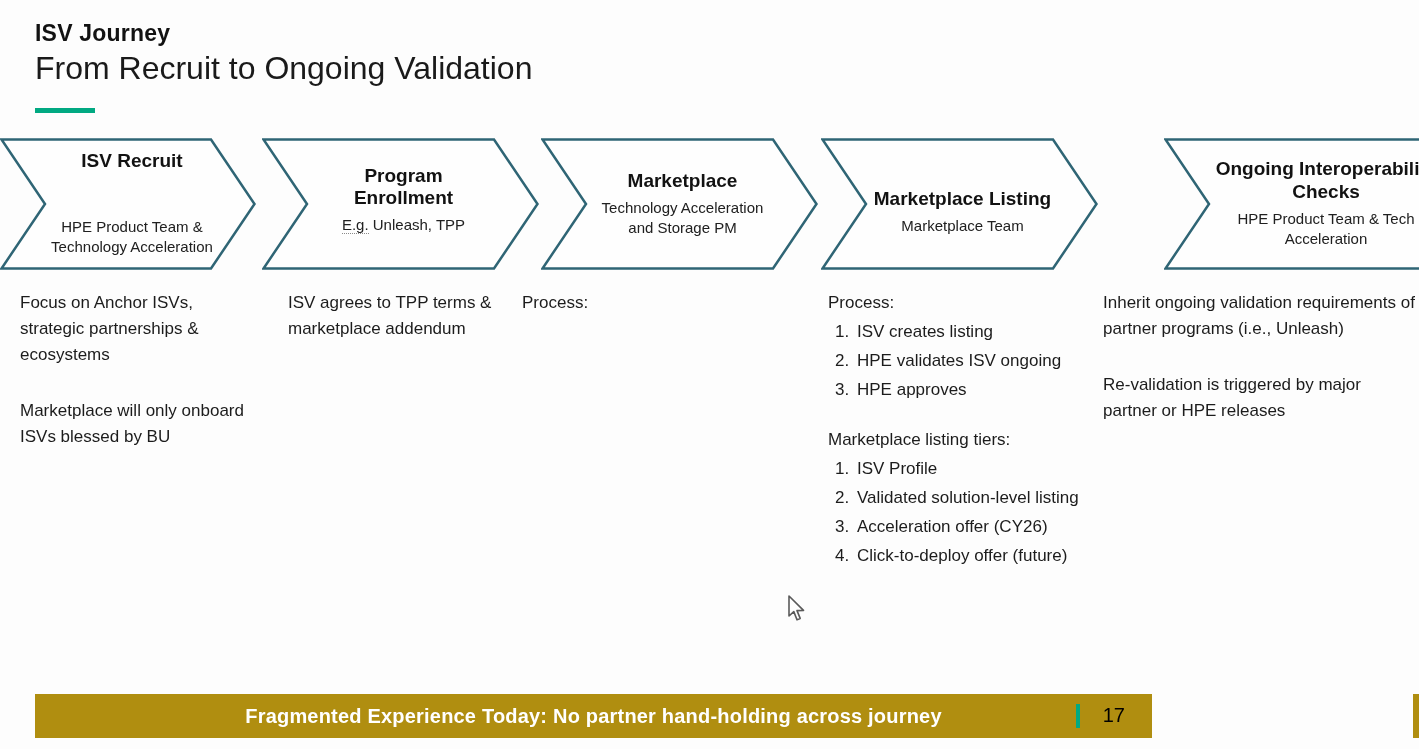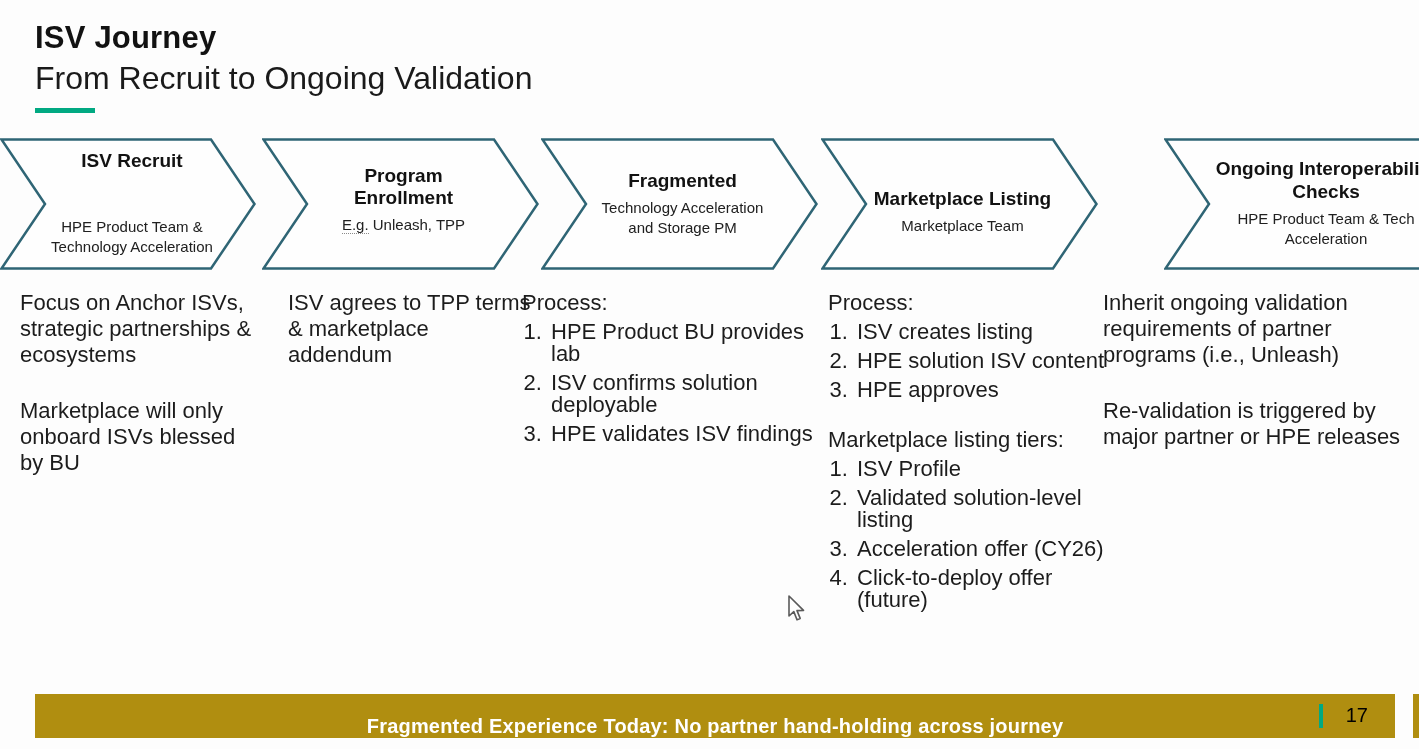--- a/index.html
+++ b/index.html
@@ -11,21 +11,21 @@
     width: 1419px;
     height: 749px;
     background: #FDFDFD;
     overflow: hidden;
     color: #1c1c1c;
   }
 
   
   .hdr { position: absolute; left: 35px; top: 20px; }
   .hdr-title {
-    font-size: 31px;
+    font-size: 23px;
     font-weight: bold;
     color: #121212;
     letter-spacing: 0.2px;
     line-height: 1.15;
   }
   .hdr-sub {
     font-size: 32px;
     font-weight: normal;
     color: #1a1a1a;
     line-height: 1.25;
@@ -50,36 +50,36 @@
     justify-content: center;
     text-align: center;
     gap: 5px;
     z-index: 1;
   }
   .chev-title { font-size: 19px; font-weight: bold; color: #121212; line-height: 1.2; }
   .chev-sub   { font-size: 15px; color: #202020; line-height: 1.35; }
   .u-dotted { border-bottom: 1px dotted #8a8a8a; }
 
   
-  .col { position: absolute; top: 290px; font-size: 22px; color: #1c1c1c; }
+  .col { position: absolute; top: 290px; font-size: 17px; color: #1c1c1c; }
   .col p { line-height: 26px; }
   .col p + p { margin-top: 30px; }
   .col-heading { line-height: 26px; margin-bottom: 5px; }
   .col ol { list-style-position: outside; padding-left: 26px; margin: 0; }
   .col ol li { line-height: 22px; margin-bottom: 7px; padding-left: 3px; }
   .col-heading.second { margin-top: 26px; }
 
   
   .banner {
     position: absolute;
     left: 35px; top: 694px;
-    width: 1360px; height: 44px;
+    width: 1117px; height: 44px;
     background: #B08E10;
     display: flex;
-    align-items: flex-end;
+    align-items: center;
     justify-content: center;
   }
   .banner-text {
     color: #ffffff;
     font-size: 20px;
     font-weight: bold;
     letter-spacing: 0.2px;
   }
   .page-divider {
     position: absolute;
@@ -134,21 +134,21 @@
         <div class="chev-title">Program Enrollment</div>
         <div class="chev-sub"><span class="u-dotted">E.g.</span><span> Unleash, TPP</span></div>
       </div>
     </div>
 
     <div class="chevron" style="left:541px; width:277px;">
       <svg viewBox="0 0 277 132" preserveAspectRatio="none">
         <polygon points="1.5,1.5 232,1.5 275.5,66 232,130.5 1.5,130.5 45,66" fill="#FEFEFE" stroke="#2F6575" stroke-width="2.5"></polygon>
       </svg>
       <div class="chev-text" style="padding:0 46px 0 52px;">
-        <div class="chev-title">Fragmented</div>
+        <div class="chev-title">Marketplace</div>
         <div class="chev-sub">Technology Acceleration and Storage PM</div>
       </div>
     </div>
 
     <div class="chevron" style="left:821px; width:277px;">
       <svg viewBox="0 0 277 132" preserveAspectRatio="none">
         <polygon points="1.5,1.5 232,1.5 275.5,66 232,130.5 1.5,130.5 45,66" fill="#FEFEFE" stroke="#2F6575" stroke-width="2.5"></polygon>
       </svg>
       <div class="chev-text" style="padding:0 46px 0 52px;margin-top:8px;">
         <div class="chev-title">Marketplace Listing</div>
@@ -172,32 +172,27 @@
     <p>Focus on Anchor ISVs, strategic partnerships &amp; ecosystems</p>
     <p>Marketplace will only onboard ISVs blessed by BU</p>
   </div>
 
   <div class="col" style="left:266px; width:250px;margin-left:22px;">
     <p>ISV agrees to TPP terms &amp; marketplace addendum</p>
   </div>
 
   <div class="col" style="left:522px; width:300px;">
     <div class="col-heading">Process:</div>
-    <ol>
-      <li>HPE Product BU provides lab</li>
-      <li>ISV confirms solution deployable</li>
-      <li>HPE validates ISV findings</li>
-    </ol>
   </div>
 
   <div class="col" style="left:828px; width:285px;">
     <div class="col-heading">Process:</div>
     <ol>
       <li>ISV creates listing</li>
-      <li>HPE solution ISV content</li>
+      <li>HPE validates ISV ongoing</li>
       <li>HPE approves</li>
     </ol>
     <div class="col-heading second">Marketplace listing tiers:</div>
     <ol>
       <li>ISV Profile</li>
       <li>Validated solution-level listing</li>
       <li>Acceleration offer (CY26)</li>
       <li>Click-to-deploy offer (future)</li>
     </ol>
   </div>

